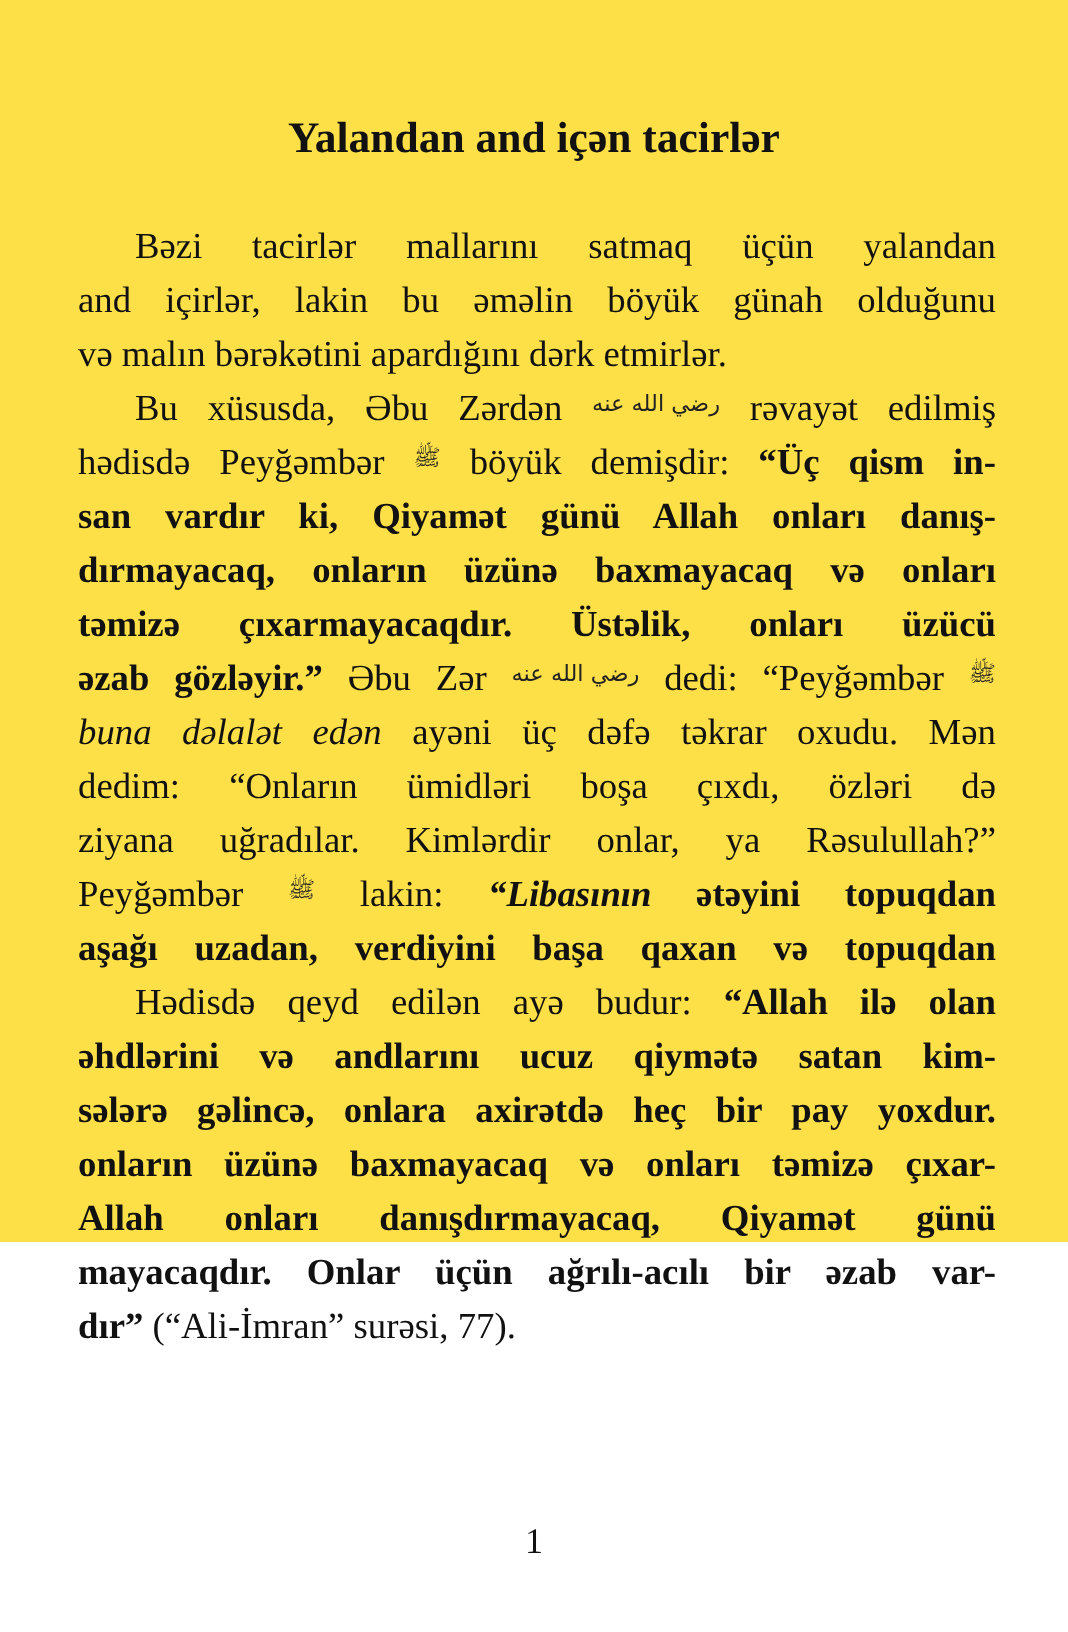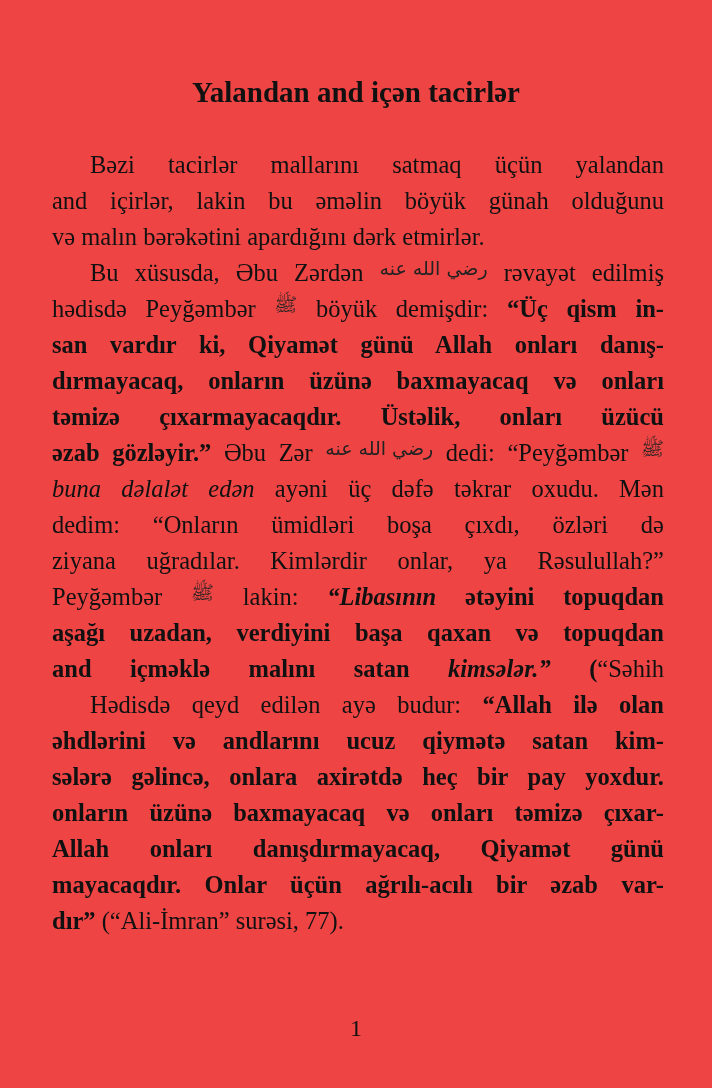--- a/index.html
+++ b/index.html
@@ -1,37 +1,37 @@
 <!DOCTYPE html>
 <html><head>
 <meta charset="utf-8">
 <style>
   html, body { margin: 0; padding: 0; background: #ffffff; }
   body { width: 712px; height: 1088px; position: relative; overflow: hidden; color: #111; }
-  .page { position: absolute; left: 0; top: 0; width: 712px; height: 1088px; background: #ef4444; }
+  .page { position: absolute; left: 0; top: 0; width: 712px; height: 828px; background: #fde047; }
   .title {
     position: absolute; left: 0; top: 72px; width: 712px; text-align: center;
     font-family: "Liberation Serif", "DejaVu Serif", serif; font-weight: bold; font-size: 29px;
     line-height: 40px; color: #111;
   }
   .body {
     position: absolute; left: 52px; top: 147px; width: 612px;
     font-family: "Liberation Serif", "DejaVu Serif", serif; font-size: 24.5px; color: #111;
   }
   .line {
     height: 36px; line-height: 36px; white-space: nowrap;
     text-align: justify; text-align-last: justify;
   }
   .line.last { text-align-last: left; }
   .line.indent { padding-left: 38px; }
   .b { font-weight: bold; }
   .i { font-style: italic; }
   .bi { font-weight: bold; font-style: italic; }
   .honor {
-    display: inline-block; font-size: 19px; line-height: 16px; vertical-align: 6px;
+    display: inline-block; font-size: 15px; line-height: 16px; vertical-align: 6px;
     font-family: "DejaVu Sans", sans-serif; color: #222; letter-spacing: -1px;
   }
   .pagenum {
     position: absolute; left: 0; top: 1015px; width: 712px; text-align: center;
     font-family: "Liberation Serif", "DejaVu Serif", serif; font-size: 24px; color: #111;
   }
 </style>
 </head>
 <body>
 
@@ -48,21 +48,20 @@
     <div class="line"><span>hədisdə Peyğəmbər </span><span class="honor">ﷺ</span><span> böyük demişdir: </span><span class="b">“Üç qism in-</span></div>
     <div class="line b"><span>san vardır ki, Qiyamət günü Allah onları danış-</span></div>
     <div class="line b"><span>dırmayacaq, onların üzünə baxmayacaq və onları</span></div>
     <div class="line b"><span>təmizə çıxarmayacaqdır. Üstəlik, onları üzücü</span></div>
     <div class="line"><span class="b">əzab gözləyir.”</span><span> Əbu Zər </span><span class="honor">رضي الله عنه</span><span> dedi: “Peyğəmbər </span><span class="honor">ﷺ</span></div>
     <div class="line"><span class="i">buna dəlalət edən</span><span> ayəni üç dəfə təkrar oxudu. Mən</span></div>
     <div class="line"><span>dedim: “Onların ümidləri boşa çıxdı, özləri də</span></div>
     <div class="line"><span>ziyana uğradılar. Kimlərdir onlar, ya Rəsulullah?”</span></div>
     <div class="line"><span>Peyğəmbər </span><span class="honor">ﷺ</span><span> lakin: </span><span class="bi">“Libasının</span><span class="b"> ətəyini topuqdan</span></div>
     <div class="line b"><span>aşağı uzadan, verdiyini başa qaxan və topuqdan</span></div>
-    <div class="line"><span class="b">and içməklə malını satan </span><span class="bi">kimsələr.”</span><span class="b"> (</span><span>“Səhih</span></div>
 
     <div class="line indent"><span>Hədisdə qeyd edilən ayə budur: </span><span class="b">“Allah ilə olan</span></div>
     <div class="line b"><span>əhdlərini və andlarını ucuz qiymətə satan kim-</span></div>
     <div class="line b"><span>sələrə gəlincə, onlara axirətdə heç bir pay yoxdur.</span></div>
     <div class="line b"><span>onların üzünə baxmayacaq və onları təmizə çıxar-</span></div>
     <div class="line b"><span>Allah onları danışdırmayacaq, Qiyamət günü</span></div>
     <div class="line b"><span>mayacaqdır. Onlar üçün ağrılı-acılı bir əzab var-</span></div>
     <div class="line last"><span class="b">dır”</span><span> (“Ali-İmran” surəsi, 77).</span></div>
   </div>
 

